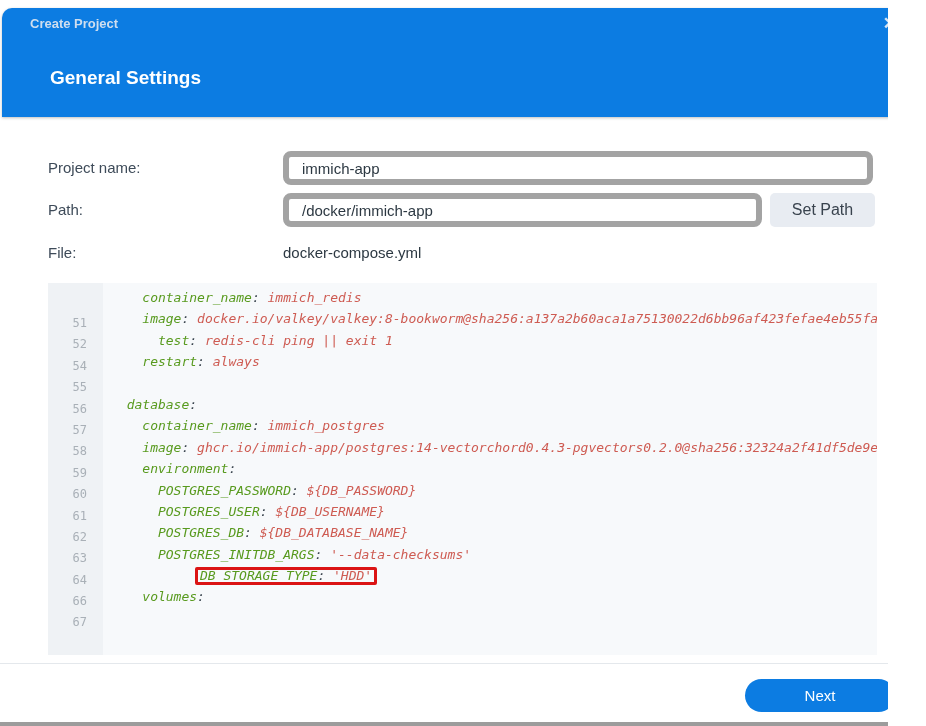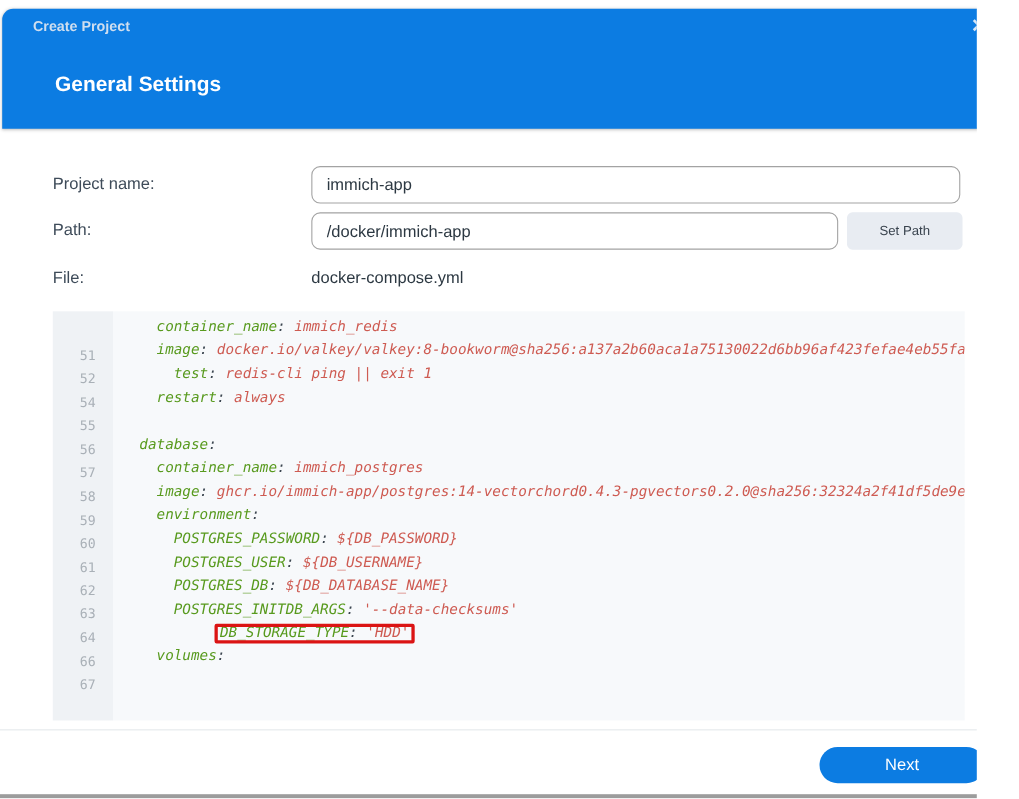--- a/index.html
+++ b/index.html
@@ -8,26 +8,26 @@
   
   .titlebar{position:absolute;left:2px;top:8px;width:921px;height:109px;background:#0c7ce2;
             border-radius:10px 10px 0 0;box-shadow:0 1px 3px rgba(0,0,0,.25);}
   .dlg-title{position:absolute;left:28px;top:8px;font-size:13px;font-weight:bold;color:#cfdeef;}
   .close-btn{position:absolute;right:26px;top:6px;font-size:17px;font-weight:bold;color:#d9e7f6;
              cursor:pointer;line-height:20px;}
   .section-title{position:absolute;left:48px;top:59px;font-size:19px;font-weight:bold;color:#ffffff;}
   .right-edge{position:absolute;left:923px;top:8px;width:1px;height:714px;background:#e9ecef;}
   
   .form-label{position:absolute;left:48px;font-size:15px;color:#3e4b59;}
-  .txt-input{position:absolute;left:283px;height:34px;border:1px solid #a3a3a3;border-radius:8px;
+  .txt-input{position:absolute;left:283px;height:34px;border:6px solid #a3a3a3;border-radius:8px;
              box-sizing:border-box;padding:0 13px;font-family:"Liberation Sans",sans-serif;
              font-size:15px;color:#2c3842;background:#fff;outline:none;}
   .setpath-btn{position:absolute;left:770px;top:193px;width:105px;height:34px;background:#e8ecf2;
                border:none;border-radius:5px;font-family:"Liberation Sans",sans-serif;
-               font-size:12px;color:#39434e;cursor:pointer;}
+               font-size:16px;color:#39434e;cursor:pointer;}
   .file-value{position:absolute;left:283px;top:244px;font-size:15px;color:#2c3842;text-align:right;}
   
   .editor{position:absolute;left:48px;top:283px;width:829px;height:372px;overflow:hidden;
           background:linear-gradient(to right,#eff2f5 0,#eff2f5 55px,#f7f9fb 55px);
           font-family:"DejaVu Sans Mono",monospace;padding-top:4px;box-sizing:border-box;}
   .cl{display:flex;height:21.4px;line-height:21.4px;}
   .ln{flex:0 0 55px;box-sizing:border-box;padding-right:16px;text-align:right;
       color:#a9b0b7;font-size:12px;background:#eff2f5;margin-top:26px;}
   .ct{flex:1;padding-left:8px;white-space:pre;overflow:hidden;font-size:13px;color:#3c4650;font-style:italic;}
   .s-key{color:#589a1e;}

